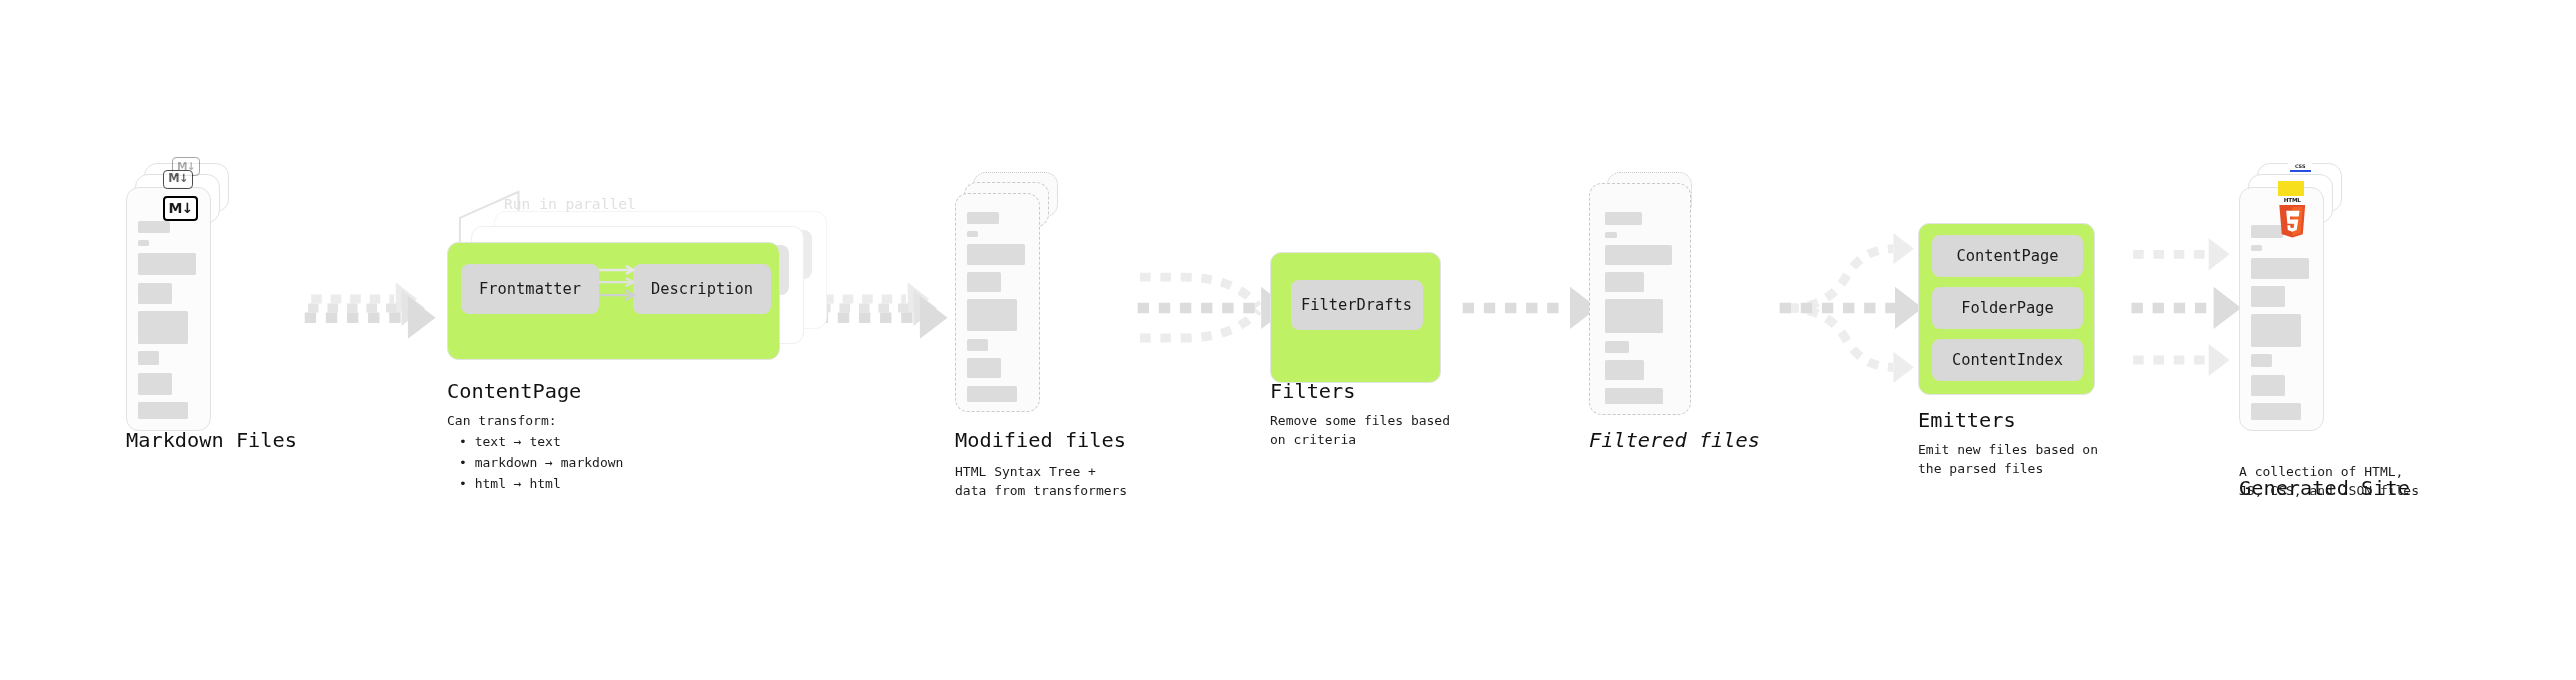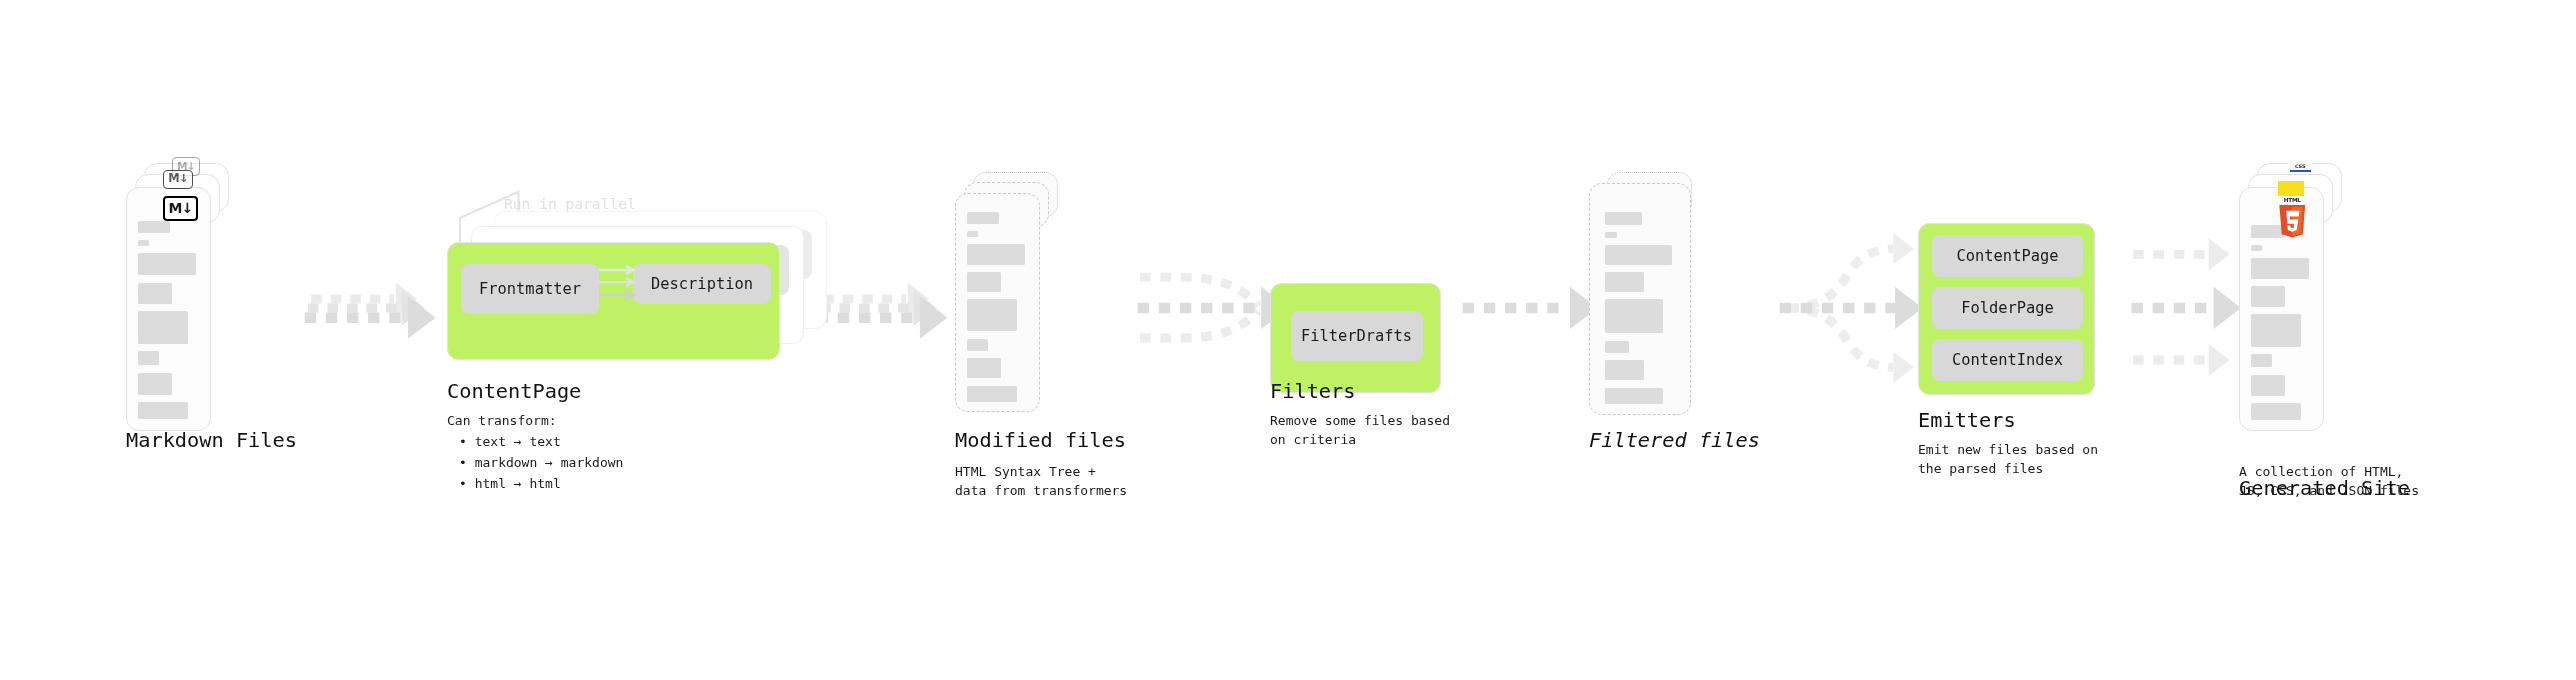--- a/index.html
+++ b/index.html
@@ -194,21 +194,21 @@
     <div class="pbox ghost2" style="left:47px;top:0px;width:333px;height:118px;">
       <div class="pill fade2" style="left:18px;top:18px;width:124px;height:49px;"></div>
       <div class="pill fade2" style="left:193px;top:18px;width:124px;height:49px;"></div>
     </div>
     <div class="pbox ghost" style="left:23.6px;top:14.6px;width:333px;height:118px;">
       <div class="pill fade1" style="left:18px;top:18px;width:124px;height:50px;"></div>
       <div class="pill fade1" style="left:193px;top:18px;width:124px;height:50px;"></div>
     </div>
     <div class="pbox" style="left:0px;top:31px;width:333px;height:118px;">
       <div class="pill" style="left:13px;top:21px;width:138px;height:50px;">Frontmatter</div>
-      <div class="pill" style="left:185px;top:21px;width:138px;height:40px;">Description</div>
+      <div class="pill" style="left:185px;top:21px;width:138px;height:50px;">Description</div>
       <svg width="333" height="118" style="position:absolute;left:0;top:0;" viewBox="0 0 410 145">
         <g stroke="#e6e6e6" stroke-width="3" fill="none">
           <path d="M186,33 L228,33"></path>
             <path d="M219,28 L228,33 L219,38" stroke-width="3"></path>
         </g>
         <g stroke="#e0e0e0" stroke-width="3" fill="none">
           <path d="M186,48 L228,48"></path>
             <path d="M219,43 L228,48 L219,53"></path>
         </g>
         <g stroke="#cfcfcf" stroke-width="3" fill="none">
@@ -238,21 +238,21 @@
         <div class="bar" style="width:35%;height:12.2px;"></div>
         <div class="bar" style="width:55%;height:20.3px;"></div>
         <div class="bar" style="width:83%;height:16.3px;"></div>
       </div>
     </div>
   </div>
   <div class="title" style="left:955px;top:428px;">Modified files</div>
   <div class="sub" style="left:955px;top:463px;">HTML Syntax Tree +
 data from transformers</div>
 
-  <div class="pbox" style="left:1270px;top:252px;width:171px;height:110px;margin-top:31px;">
+  <div class="pbox" style="left:1270px;top:252px;width:171px;height:131px;">
     <div class="pill" style="left:19.5px;top:27px;width:132px;height:50px;">FilterDrafts</div>
   </div>
   <div class="title" style="left:1270px;top:379px;">Filters</div>
   <div class="sub" style="left:1270px;top:412px;">Remove some files based
 on criteria</div>
 
   <div class="docstack" style="left:1589px;top:172px;">
     <div class="doc dotted" style="left:18px;top:0px;width:85px;height:45px;"></div>
     <div class="doc dashed" style="left:0px;top:11.4px;width:102px;height:232px;">
       <div class="doc-body" style="left:14.6px;top:28px;right:14.6px;">

